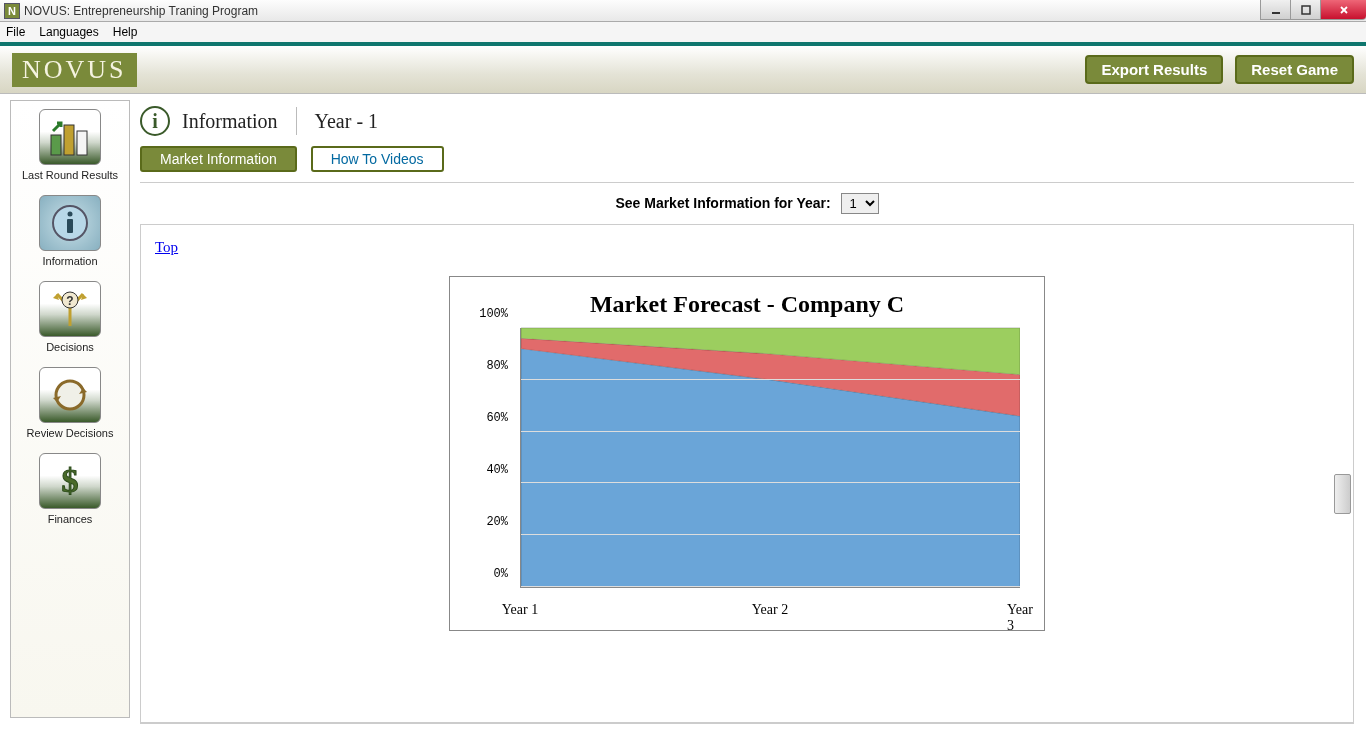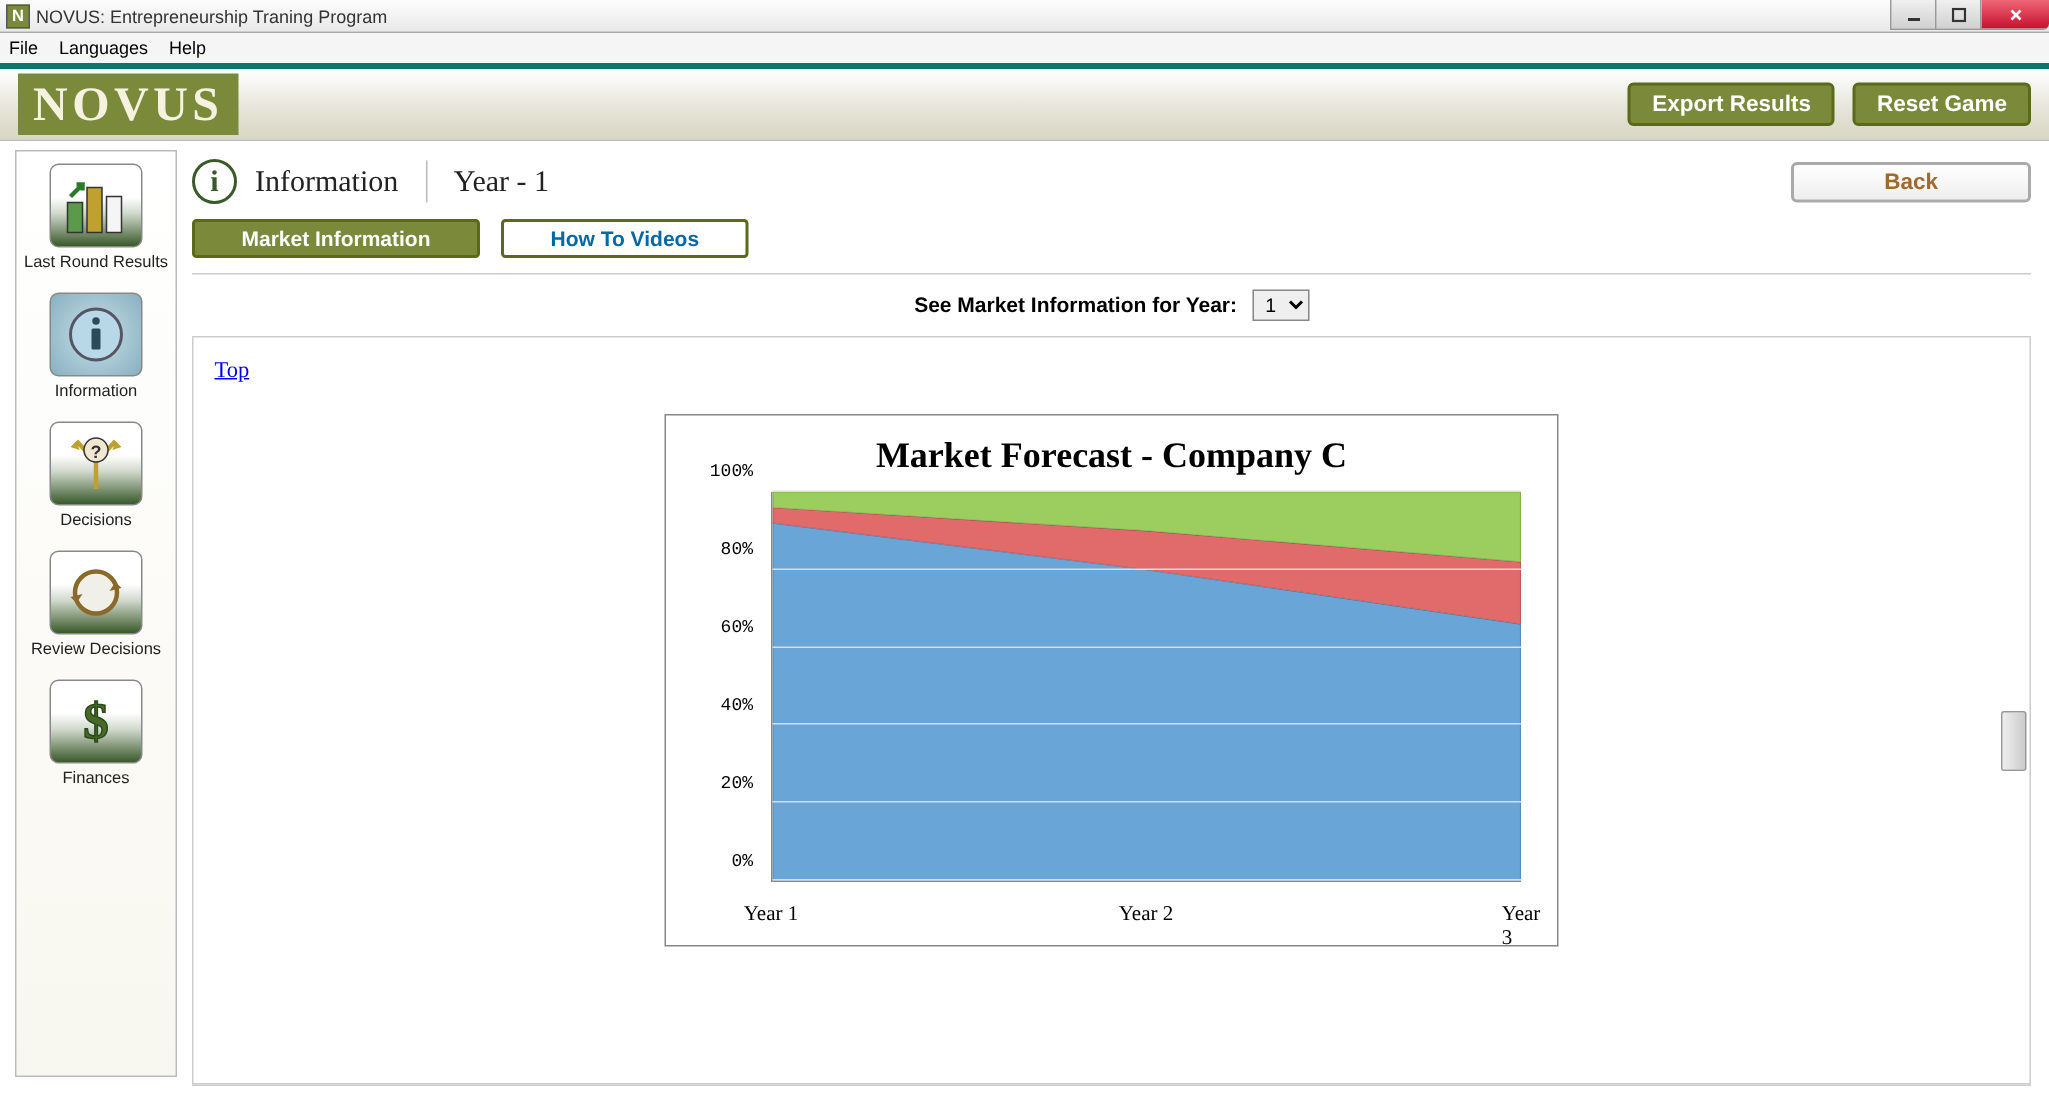--- a/index.html
+++ b/index.html
@@ -13,47 +13,47 @@
 .win-btn { width: 30px; height: 20px; display: flex; align-items: center; justify-content: center; font-size: 11px; border-left: 1px solid #999; border-bottom: 1px solid #999; background: linear-gradient(to bottom, #f0f0f0, #d0d0d0); cursor: pointer; }
 .win-btn.close { width: 46px; background: linear-gradient(to bottom, #e67, #c8102e); color: #fff; border-radius: 0 0 4px 0; }
 .win-btn svg { width: 10px; height: 10px; }
 
 
 .menubar { height: 24px; background: #f5f5f5; border-bottom: 4px solid #0f766e; display: flex; align-items: center; padding: 0 6px; gap: 14px; font-size: 12px; }
 .menubar span { cursor: pointer; }
 
 
 .header-strip { height: 48px; background: linear-gradient(to bottom, #fff, #e4e3d6 60%, #d8d6c3); border-bottom: 1px solid #bbb; display: flex; align-items: center; padding: 0 12px; }
-.logo { background: #7a8a3a; color: #f5f3e0; font-family: Georgia, 'Times New Roman', serif; font-size: 32px; letter-spacing: 3px; padding: 2px 10px; font-weight: bold; }
+.logo { background: #7a8a3a; color: #f5f3e0; font-family: Georgia, 'Times New Roman', serif; font-size: 26px; letter-spacing: 3px; padding: 2px 10px; font-weight: normal; }
 .header-buttons { margin-left: auto; display: flex; gap: 12px; }
 .btn-olive { background: #7a8a3a; color: #fff; border: 2px solid #5a6a1a; border-radius: 4px; padding: 4px 14px; font-size: 15px; font-weight: bold; cursor: pointer; }
 
 
 .main { display: flex; height: calc(732px - 22px - 24px - 48px - 8px); }
 
 
-.sidebar { width: 108px; border: 1px solid #bbb; margin: 6px 0 6px 10px; background: linear-gradient(to bottom, #fff, #f8f7ef); display: flex; flex-direction: column; align-items: center; padding-top: 8px; gap: 14px; overflow: hidden; }
+.sidebar { width: 120px; border: 1px solid #bbb; margin: 6px 0 6px 10px; background: linear-gradient(to bottom, #fff, #f8f7ef); display: flex; flex-direction: column; align-items: center; padding-top: 8px; gap: 14px; overflow: hidden; }
 .side-item { display: flex; flex-direction: column; align-items: center; cursor: pointer; width: 100%; }
 .side-icon { width: 62px; height: 56px; border: 1px solid #888; border-radius: 6px; background: linear-gradient(to bottom, #fff 40%, #d0d8cc 60%, #3a5a2a); display: flex; align-items: center; justify-content: center; position: relative; overflow: hidden; }
 .side-label { font-size: 11px; margin-top: 4px; text-align: center; color: #222; }
 .side-icon.info-style { background: radial-gradient(circle, #c8e0e8, #88b0c0); }
 
 
 .content { flex: 1; padding: 8px 12px 0 10px; display: flex; flex-direction: column; position: relative; }
 
 .page-head { display: flex; align-items: center; gap: 12px; padding: 4px 0; }
 .info-icon-sm { width: 30px; height: 30px; border: 2px solid #3a5a2a; border-radius: 50%; display: flex; align-items: center; justify-content: center; font-family: Georgia, serif; font-weight: bold; font-size: 20px; color: #3a5a2a; }
 .page-title { font-size: 20px; font-family: Georgia, 'Times New Roman', serif; color: #222; }
 .divider-v { width: 1px; height: 28px; background: #bbb; margin: 0 6px; }
 .year-label { font-size: 20px; font-family: Georgia, 'Times New Roman', serif; color: #222; }
 .back-btn { margin-left: auto; background: linear-gradient(to bottom, #fff, #eee); border: 2px solid #aaa; border-radius: 4px; padding: 3px 60px; font-size: 15px; color: #a06a2a; font-weight: bold; cursor: pointer; }
 
 
 .tabs-row { display: flex; gap: 14px; padding: 6px 0 10px 0; border-bottom: 1px solid #ccc; }
-.tab-btn { border: 2px solid #5a6a1a; border-radius: 3px; padding: 3px 31px; font-size: 14px; font-weight: bold; cursor: pointer; }
+.tab-btn { border: 2px solid #5a6a1a; border-radius: 3px; padding: 3px 18px; font-size: 14px; font-weight: normal; cursor: pointer; }
 .tab-btn.active { background: #7a8a3a; color: #fff; }
 .tab-btn.inactive { background: #fff; color: #0369a1; }
 
 
 .year-select-row { text-align: center; padding: 10px 0; font-weight: bold; font-size: 14px; border-bottom: 1px solid #ccc; }
 .year-select-row select { margin-left: 6px; border: 1px solid #888; padding: 1px 4px; font-size: 13px; }
 
 
 .scroll-area { flex: 1; border: 1px solid #ccc; border-top: none; position: relative; overflow: hidden; padding: 14px; }
 .top-link { color: #0000ee; text-decoration: underline; font-family: Georgia, serif; font-size: 15px; cursor: pointer; }
@@ -175,21 +175,20 @@
     </div>
   </div>
 
   <div class="content">
 
     <div class="page-head">
       <div class="info-icon-sm">i</div>
       <div class="page-title">Information</div>
       <div class="divider-v"></div>
       <div class="year-label">Year - 1</div>
-      <button class="back-btn">Back</button>
     </div>
 
     <div class="tabs-row">
       <div class="tab-btn active">Market Information</div>
       <div class="tab-btn inactive">How To Videos</div>
     </div>
 
     <div class="year-select-row">
       <span>See Market Information for Year:</span>
       <select>

